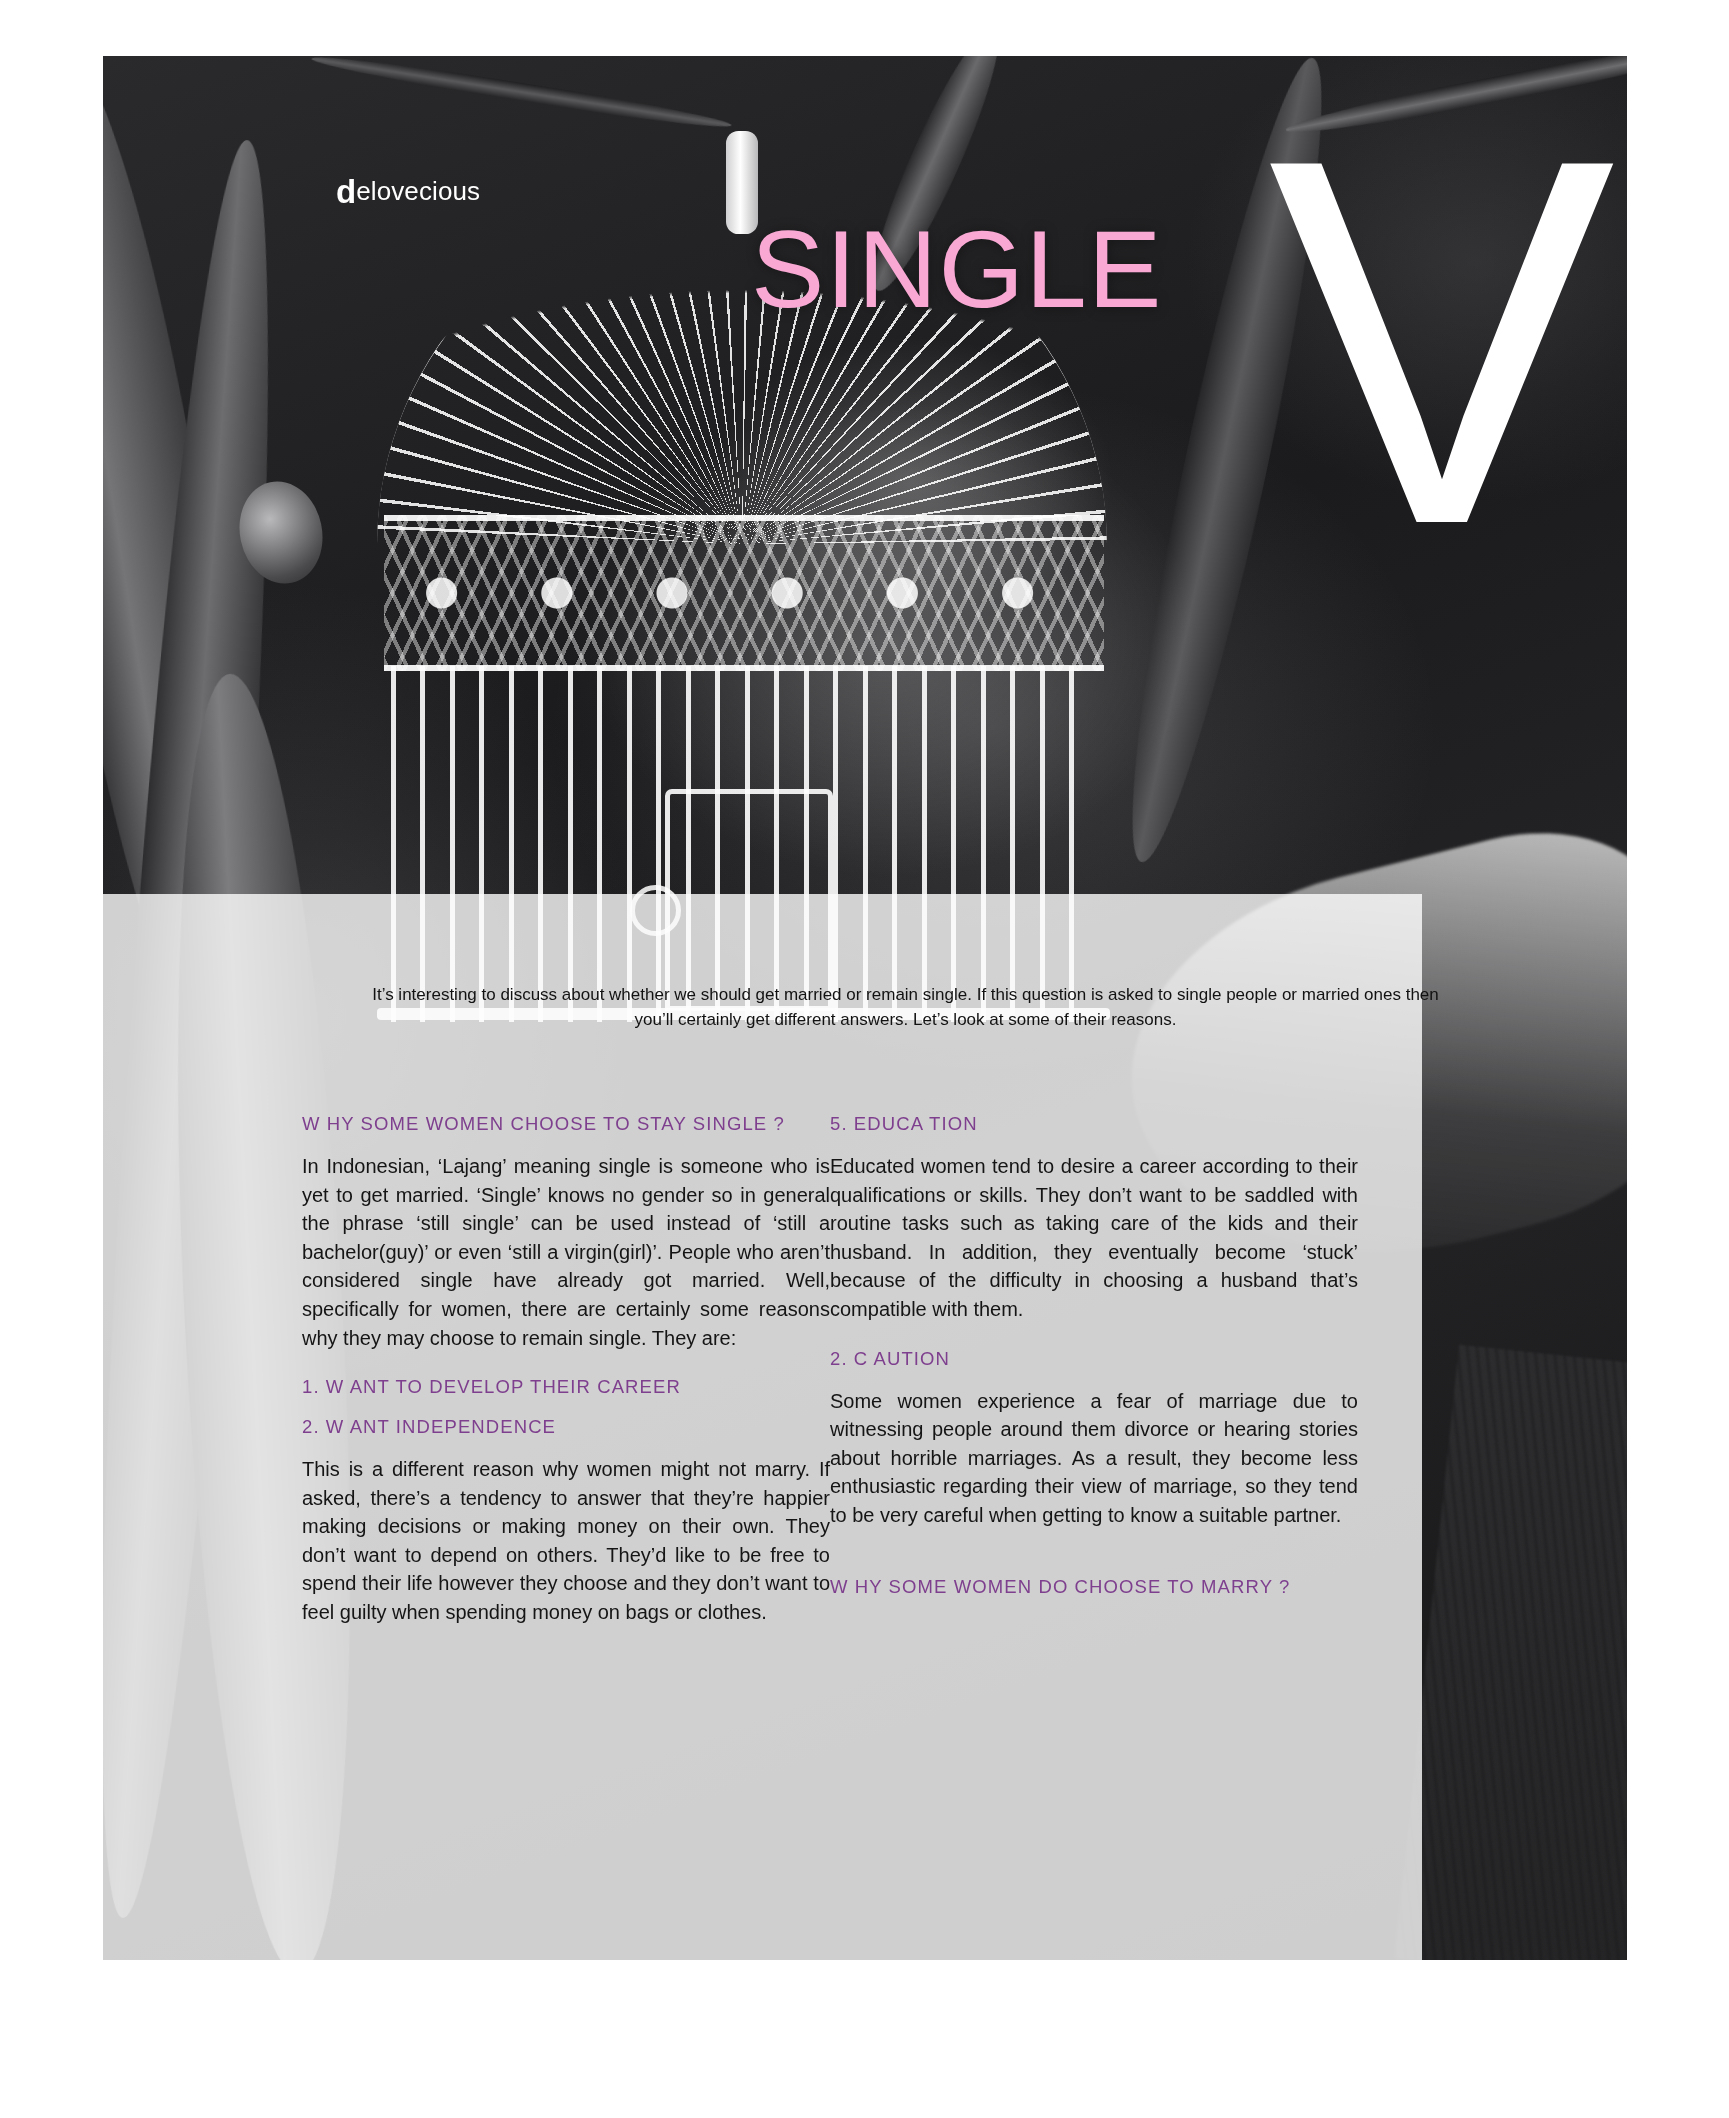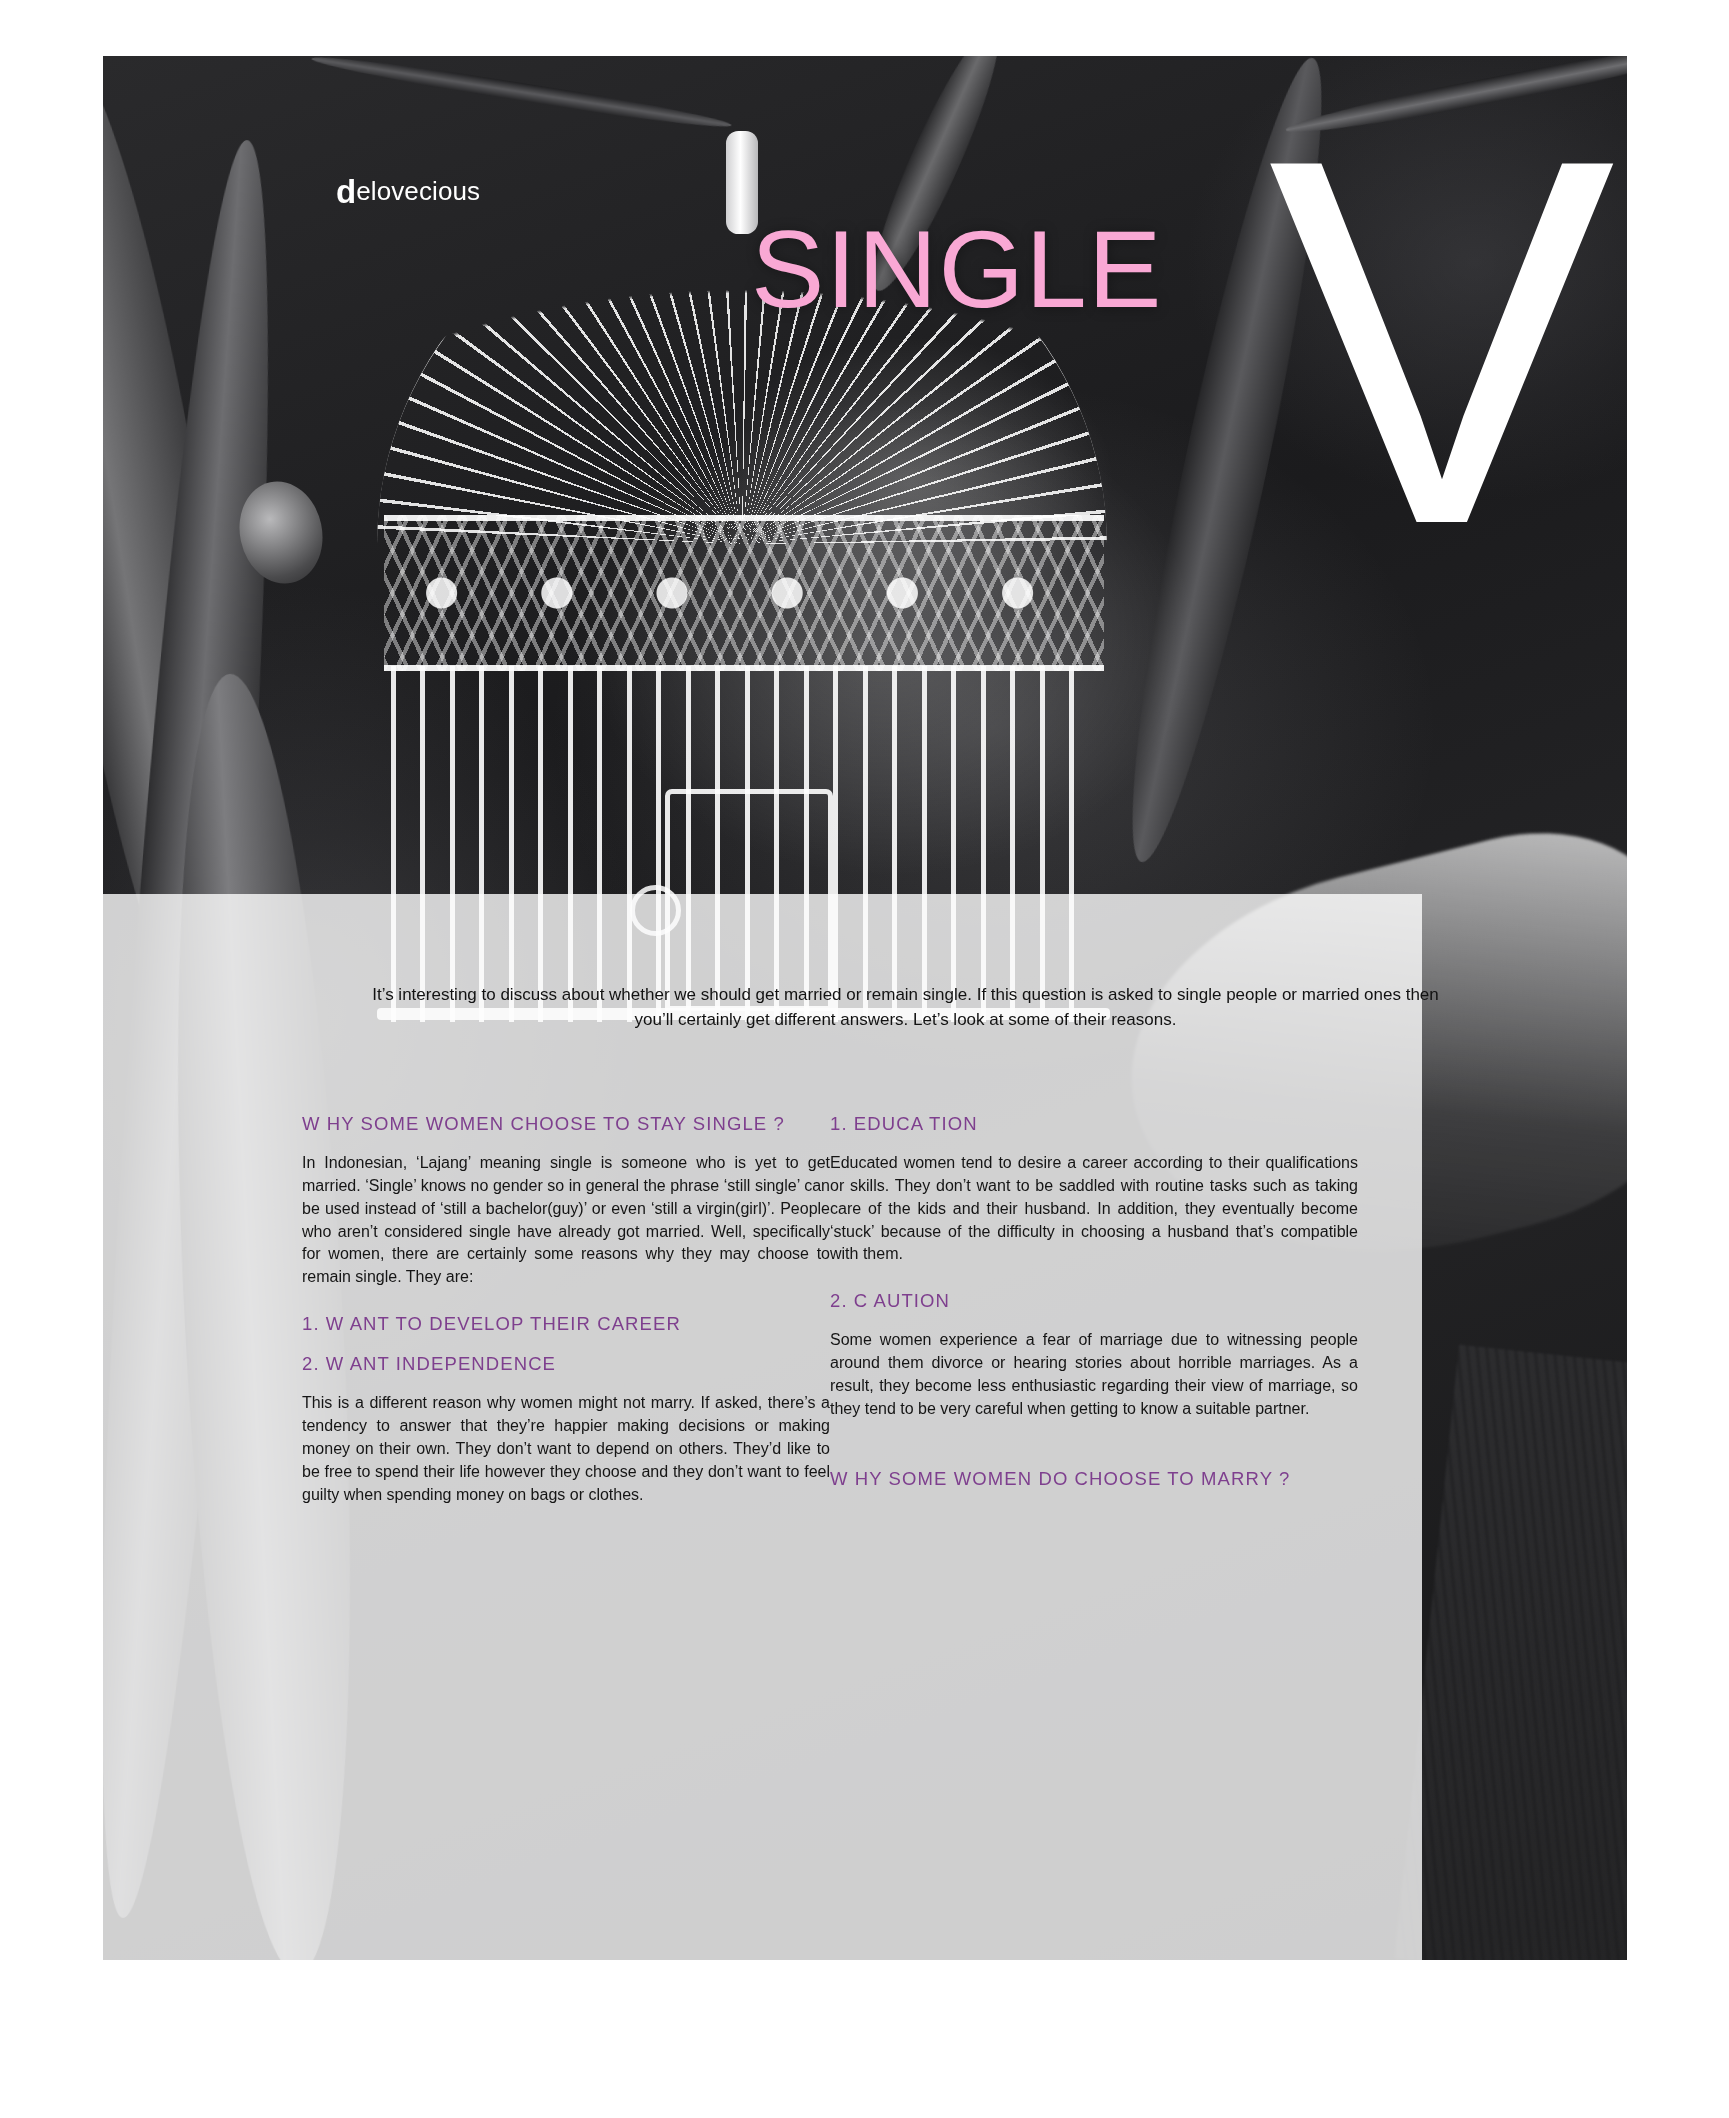--- a/index.html
+++ b/index.html
@@ -241,21 +241,21 @@
   .sec-head {
     color: #7e3f8e;
     font-size: 18.5px;
     letter-spacing: 1.1px;
     margin: 0 0 15px 0;
     line-height: 1.35;
     font-weight: 400;
   }
   p.body {
     color: #151515;
-    font-size: 16px;
+    font-size: 20px;
     line-height: 1.43;
     text-align: justify;
     margin: 0 0 23px 0;
   }
   p.body.last { margin-bottom: 0; }
   .spacer-lg { height: 23px; }
 </style>
 </head>
 <body>
 
@@ -304,21 +304,21 @@
         <h2 class="sec-head">W HY  SOME  WOMEN    CHOOSE   TO  STAY  SINGLE ?</h2>
         <p class="body">In Indonesian, ‘Lajang’ meaning single is someone who is yet to get married. ‘Single’ knows no gender so in general the phrase ‘still single’ can be used instead of ‘still a bachelor(guy)’ or even ‘still a virgin(girl)’. People who aren’t considered single have already got married. Well, specifically for women, there are certainly some reasons why they may choose to remain single. They are:</p>
 
         <h3 class="sec-head">1. W ANT TO DEVELOP  THEIR CAREER</h3>
 
         <h3 class="sec-head">2. W ANT  INDEPENDENCE</h3>
         <p class="body last">This is a different reason why women might not marry. If asked, there’s a tendency to answer that they’re happier making decisions or making money on their own. They don’t want to depend on others. They’d like to be free to spend their life however they choose and they don’t want to feel guilty when spending money on bags or clothes.</p>
       </div>
 
       <div class="col">
-        <h3 class="sec-head">1. EDUCA TION</h3>
+        <h3 class="sec-head">5. EDUCA TION</h3>
         <p class="body">Educated women tend to desire a career according to their qualifications or skills. They don’t want to be saddled with routine tasks such as taking care of the kids and their husband. In addition, they eventually become ‘stuck’ because of the difficulty in choosing a husband that’s compatible with them.</p>
 
         <h3 class="sec-head">2. C AUTION</h3>
         <p class="body">Some women experience a fear of marriage due to witnessing people around them divorce or hearing stories about horrible marriages. As a result, they become less enthusiastic regarding their view of marriage, so they tend to be very careful when getting to know a suitable partner.</p>
 
         <div class="spacer-lg"></div>
 
         <h2 class="sec-head">W HY  SOME  WOMEN     DO  CHOOSE     TO MARRY ?</h2>
       </div>
 

